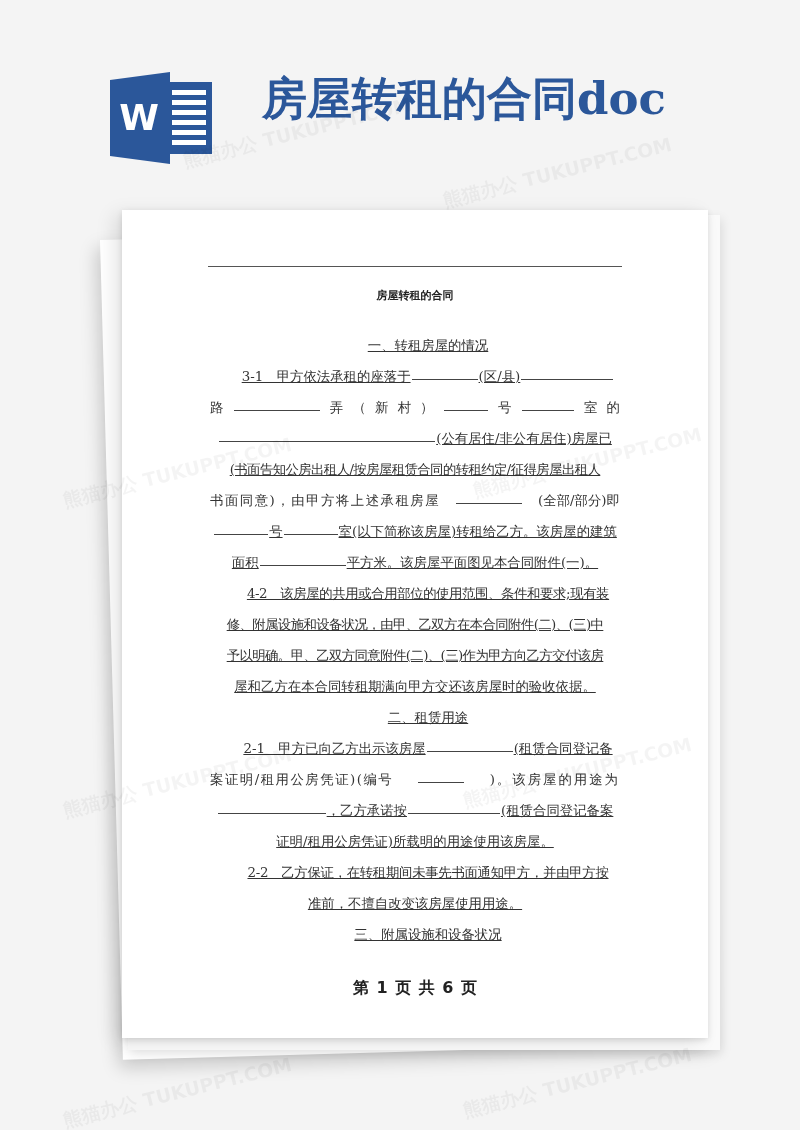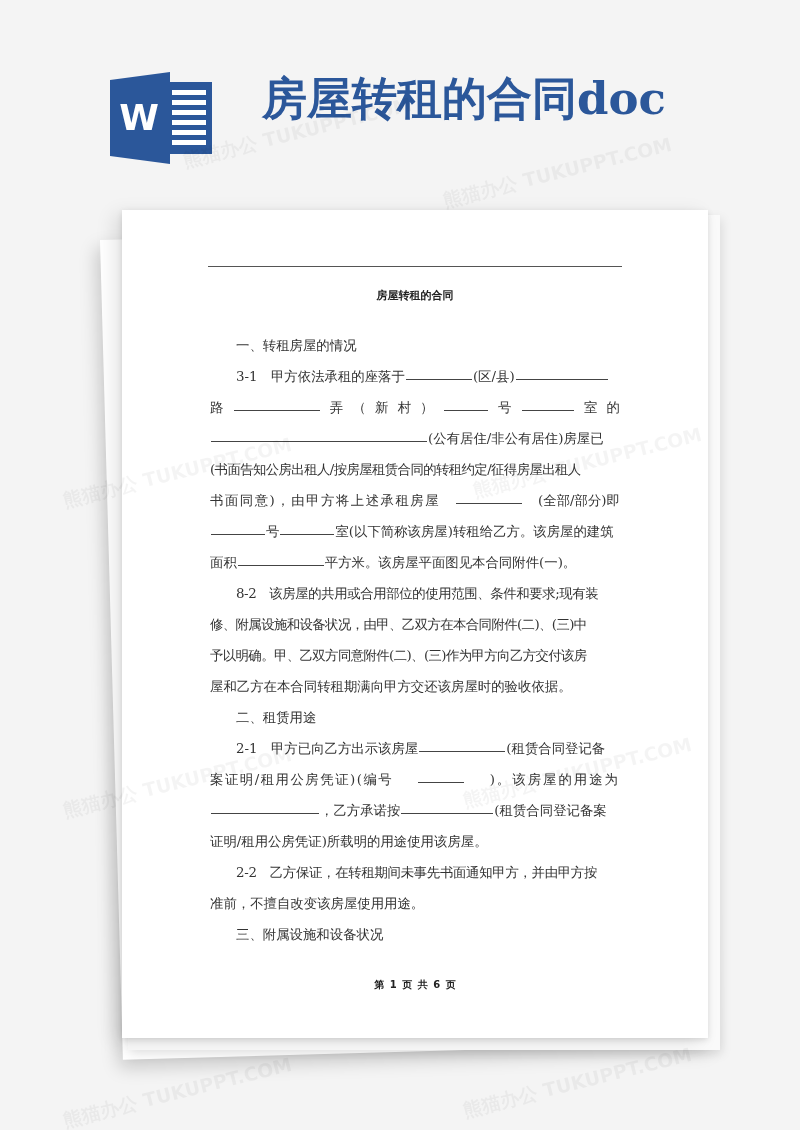--- a/index.html
+++ b/index.html
@@ -96,37 +96,37 @@
       font-size: 13.4px;
       color: #333;
     }
     .line {
       height: 31px;
       line-height: 31px;
       white-space: nowrap;
       display: flex;
       justify-content: space-between;
     }
-    .line.left { justify-content: flex-start; }
+    .line.left { justify-content: center; text-decoration: underline; }
     .line.indent { padding-left: 26px; }
     .u {
       display: inline-block;
       border-bottom: 1px solid #444;
       height: 18px;
       vertical-align: baseline;
       margin: 0 1px;
     }
     .footer {
       position: absolute;
       left: 0; top: 768px;
       width: 586px;
       text-align: center;
       font-family: "DejaVu Sans", "Liberation Sans", sans-serif;
       font-weight: bold;
-      font-size: 10px;
+      font-size: 16px;
       color: #222;
       word-spacing: 2px;
     }
   </style>
 </head>
 <body>
 
 <div class="header">
   <svg class="word-icon" viewBox="0 0 104 92">
     <rect x="52" y="10" width="50" height="72" fill="#2b579a"></rect>
@@ -201,21 +201,21 @@
       <span>号</span>
       <span class="u" style="width:54px"></span>
       <span>室(以下简称该房屋)转租给乙方。该房屋的建筑</span>
     </div>
     <div class="line left">
       <span>面积</span>
       <span class="u" style="width:86px"></span>
       <span>平方米。该房屋平面图见本合同附件(一)。</span>
     </div>
     <div class="line left indent" style="letter-spacing:-0.4px">
-      <span>8-2　该房屋的共用或合用部位的使用范围、条件和要求;现有装</span>
+      <span>4-2　该房屋的共用或合用部位的使用范围、条件和要求;现有装</span>
     </div>
     <div class="line left" style="letter-spacing:-0.6px">
       <span>修、附属设施和设备状况，由甲、乙双方在本合同附件(二)、(三)中</span>
     </div>
     <div class="line left" style="letter-spacing:-0.6px">
       <span>予以明确。甲、乙双方同意附件(二)、(三)作为甲方向乙方交付该房</span>
     </div>
     <div class="line left">
       <span>屋和乙方在本合同转租期满向甲方交还该房屋时的验收依据。</span>
     </div>

